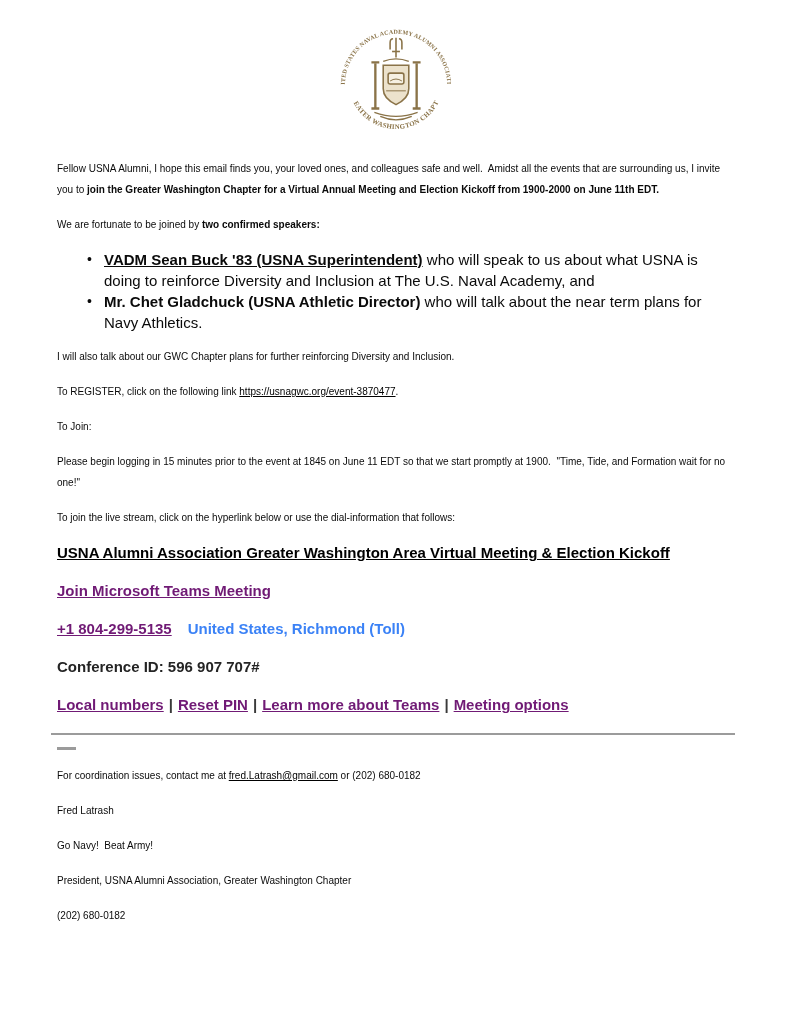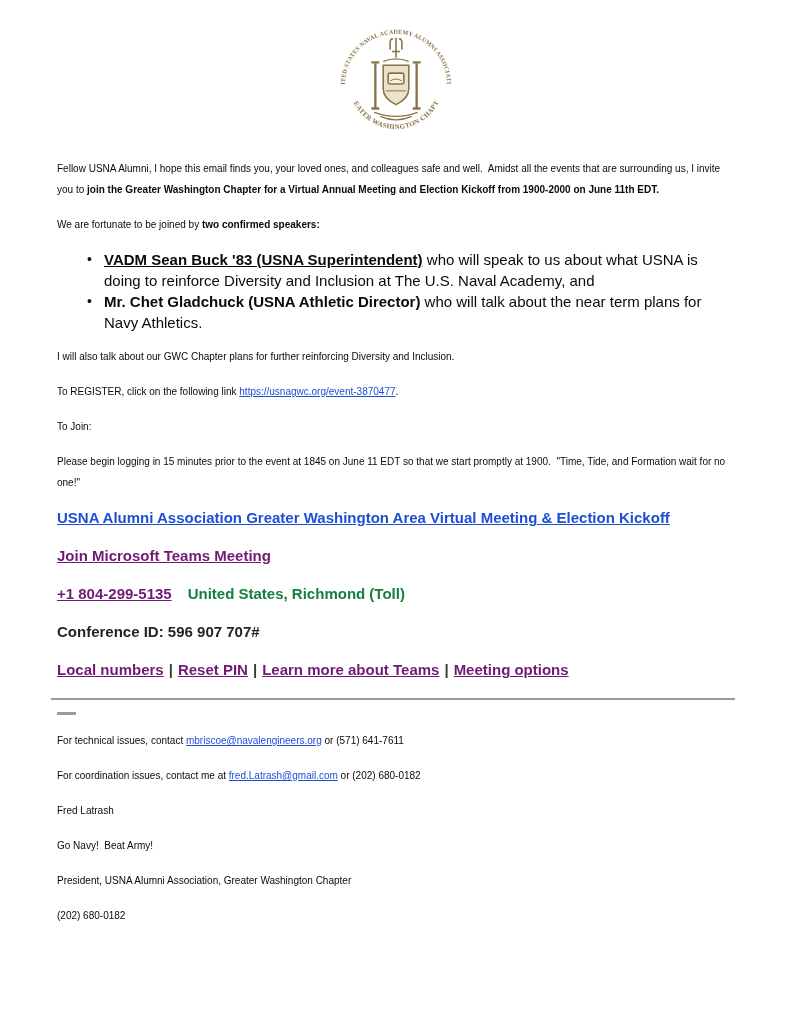--- a/index.html
+++ b/index.html
@@ -17,34 +17,34 @@
 
   p, .para {
     font-size: 10px;
     line-height: 21px;
     margin: 0 0 14px 0;
     white-space: pre-wrap;
   }
   .b { font-weight: bold; }
   .u { text-decoration: underline; }
 
-  a.link { color: #1d4ed8; text-decoration: underline; cursor: pointer; }
+  a.link { color: #000000; text-decoration: underline; cursor: pointer; }
   a.tlink { color: #701a75; text-decoration: underline; cursor: pointer; font-weight: 600; }
 
   ul.speakers { margin: 0 0 13px 0; padding: 0 0 0 47px; list-style: none; }
   ul.speakers li {
     font-size: 15px; line-height: 21px; position: relative; white-space: pre-wrap;
   }
   ul.speakers li::before {
     content: "•"; position: absolute; left: -17px; top: 0; font-size: 14px;
   }
 
   .mtg { font-size: 15px; line-height: 21px; margin: 0 0 17px 0; white-space: pre-wrap; }
   .trow { color: #242424; font-weight: 600; margin-top: 12px; }
-  .dial-loc { margin-left: 16px; color: #15803d; font-weight: 600; }
+  .dial-loc { margin-left: 16px; color: #3b82f6; font-weight: 600; }
   .sep { color: #3a3a3a; font-weight: 600; margin: 0 5px; }
   .local-row { margin-bottom: 18px; }
 
   hr.divider {
     border: none; border-top: 2px solid #9b9b9b;
     margin: 14px 0 12px -6px;
   }
   .sig-dash {
     width: 19px; height: 3px; background: #9b9b9b;
     margin: 0 0 15px 0;
@@ -109,35 +109,35 @@
   </ul>
 
   <p>I will also talk about our GWC Chapter plans for further reinforcing Diversity and Inclusion.</p>
 
   <p><span>To REGISTER, click on the following link </span><a class="link" href="#">https://usnagwc.org/event-3870477</a><span>.</span></p>
 
   <p>To Join:</p>
 
   <p>Please begin logging in 15 minutes prior to the event at 1845 on June 11 EDT so that we start promptly at 1900.  "Time, Tide, and Formation wait for no one!"</p>
 
+  <p>To join the live stream, click on the hyperlink below or use the dial-information that follows:</p>
 
   <div class="mtg"><a class="link b" href="#">USNA Alumni Association Greater Washington Area Virtual Meeting &amp; Election Kickoff</a></div>
 
   <div class="mtg"><a class="tlink" href="#">Join Microsoft Teams Meeting</a></div>
 
   <div class="mtg"><a class="tlink" href="#">+1 804-299-5135</a><span class="dial-loc">United States, Richmond (Toll)</span></div>
 
   <div class="mtg trow">Conference ID: 596 907 707#</div>
 
   <div class="mtg local-row"><a class="tlink" href="#">Local numbers</a><span class="sep">|</span><a class="tlink" href="#">Reset PIN</a><span class="sep">|</span><a class="tlink" href="#">Learn more about Teams</a><span class="sep">|</span><a class="tlink" href="#">Meeting options</a></div>
 
   <hr class="divider">
   <div class="sig-dash"></div>
 
-  <p><span>For technical issues, contact </span><a class="link" href="#">mbriscoe@navalengineers.org</a><span> or (571) 641-7611</span></p>
 
   <p><span>For coordination issues, contact me at </span><a class="link" href="#">fred.Latrash@gmail.com</a><span> or (202) 680-0182</span></p>
 
   <p>Fred Latrash</p>
 
   <p>Go Navy!  Beat Army!</p>
 
   <p>President, USNA Alumni Association, Greater Washington Chapter</p>
 
   <p>(202) 680-0182</p>

